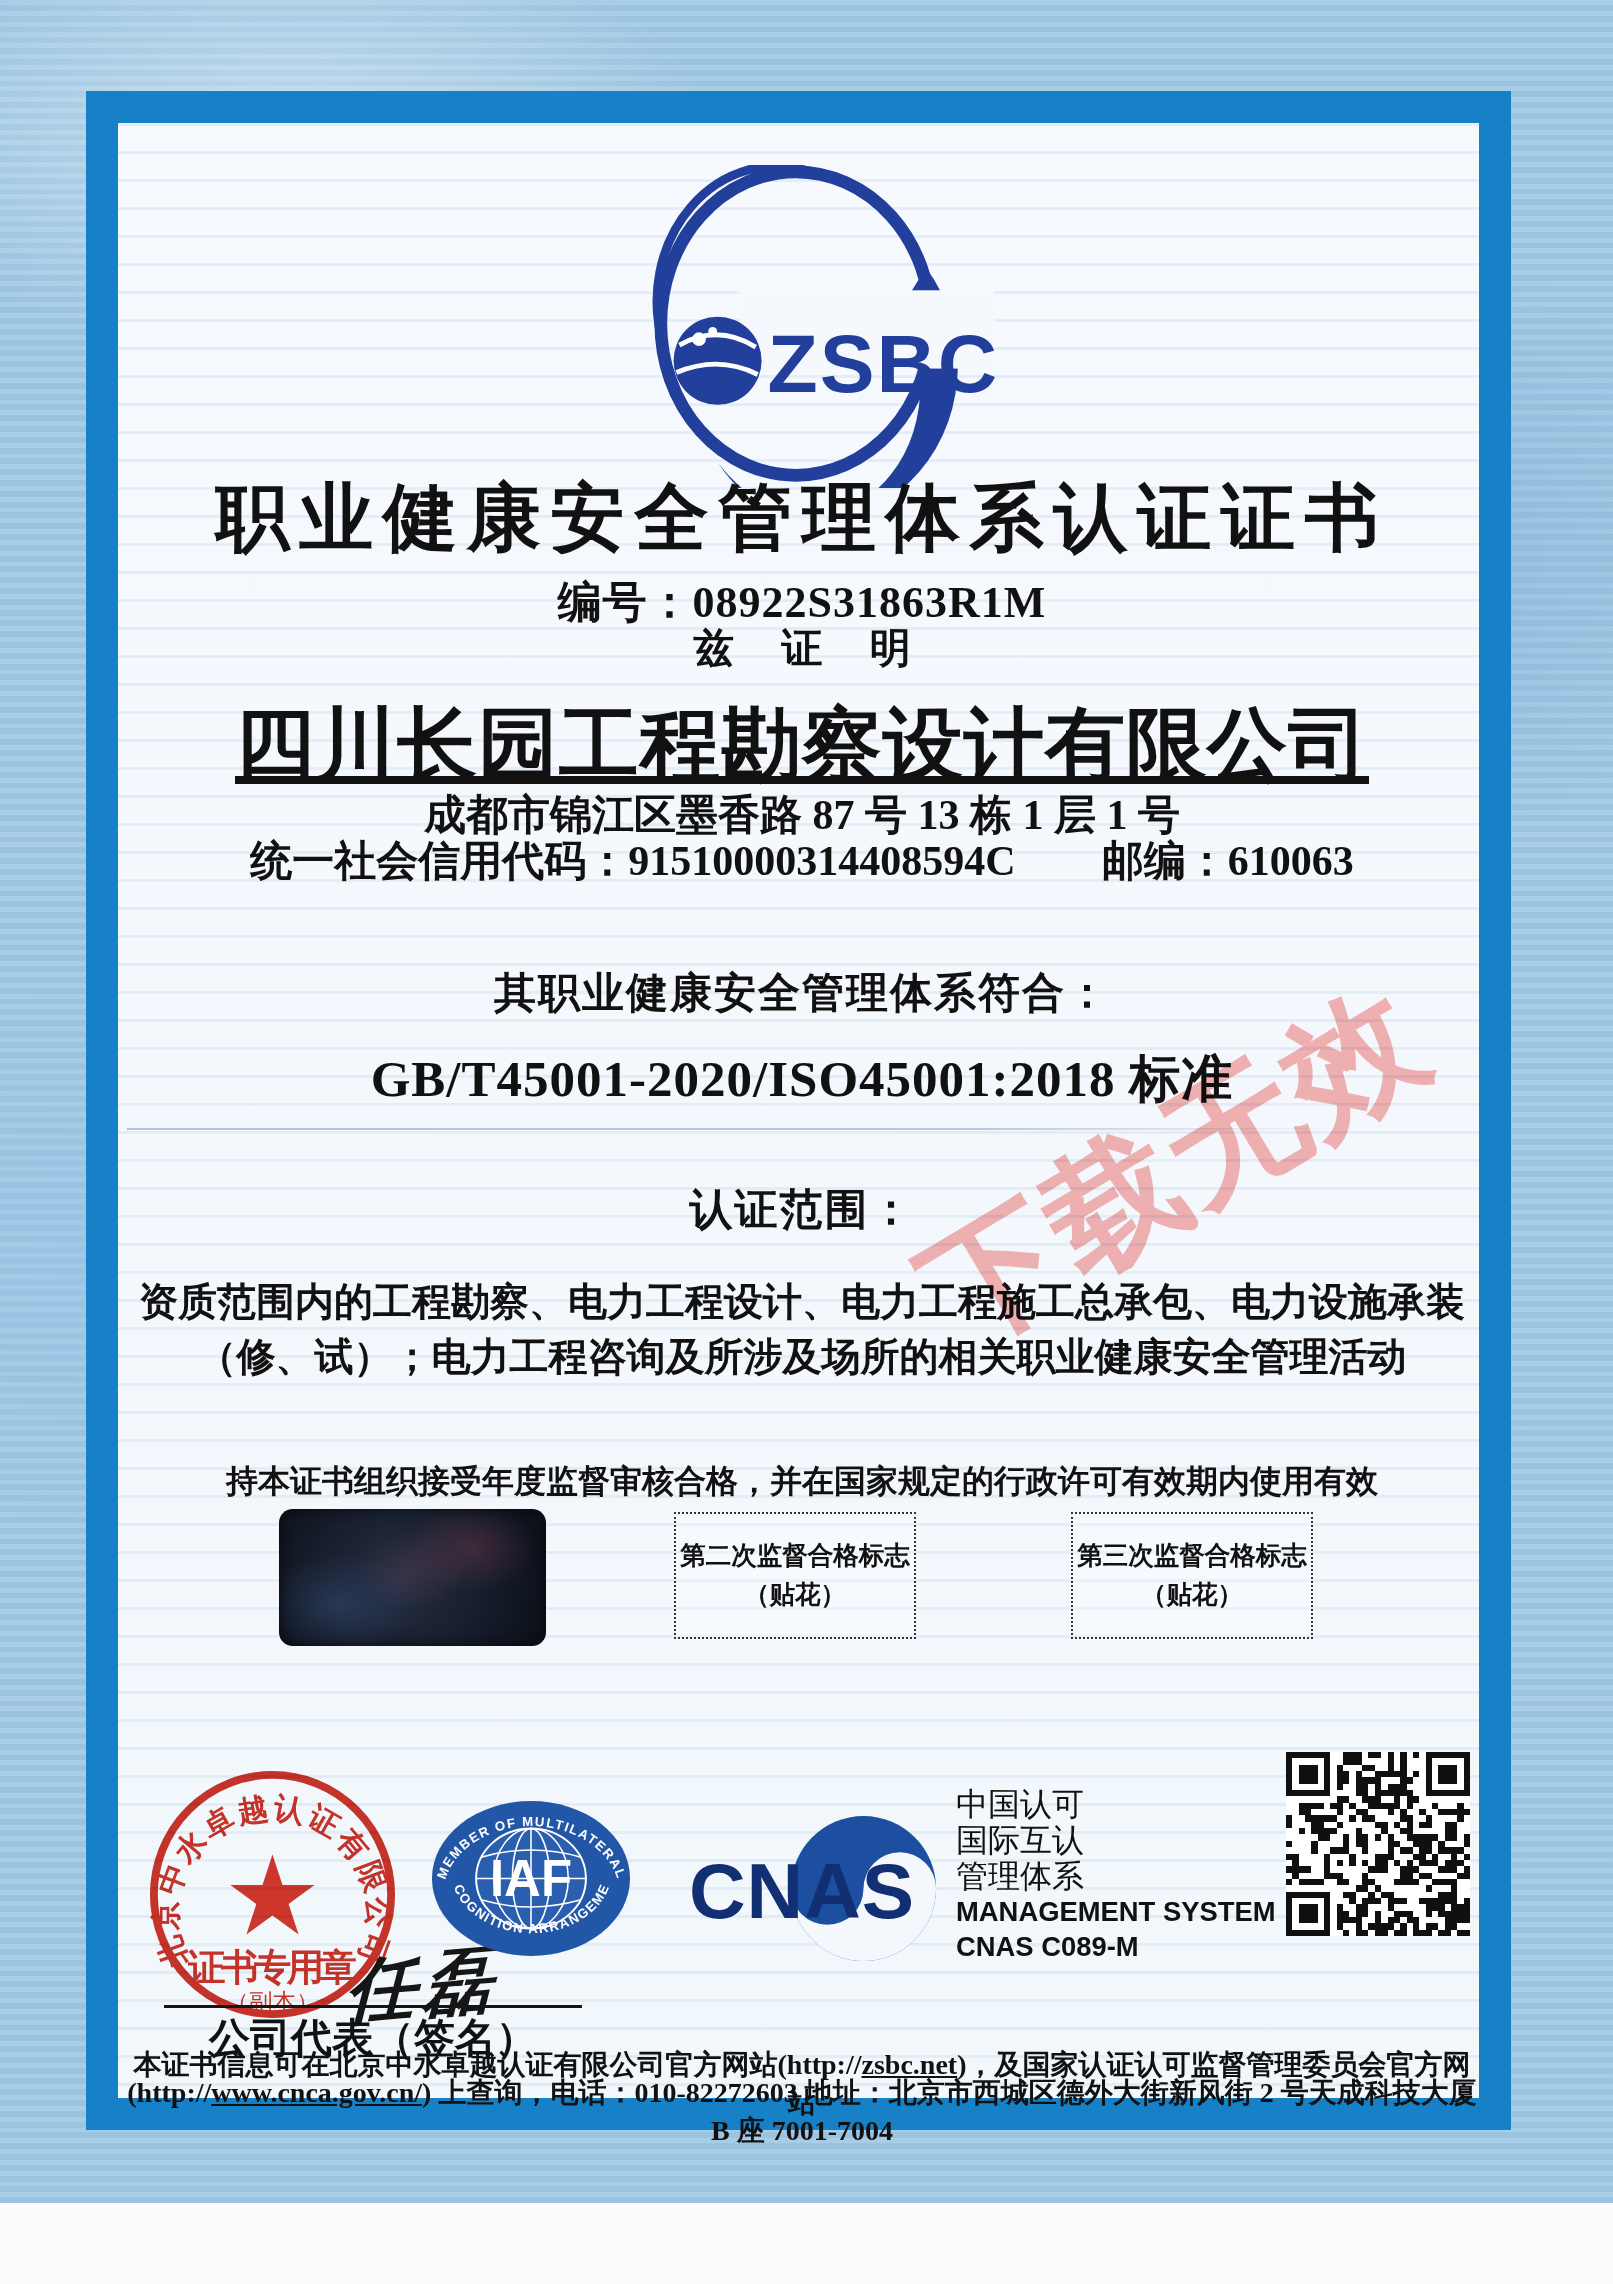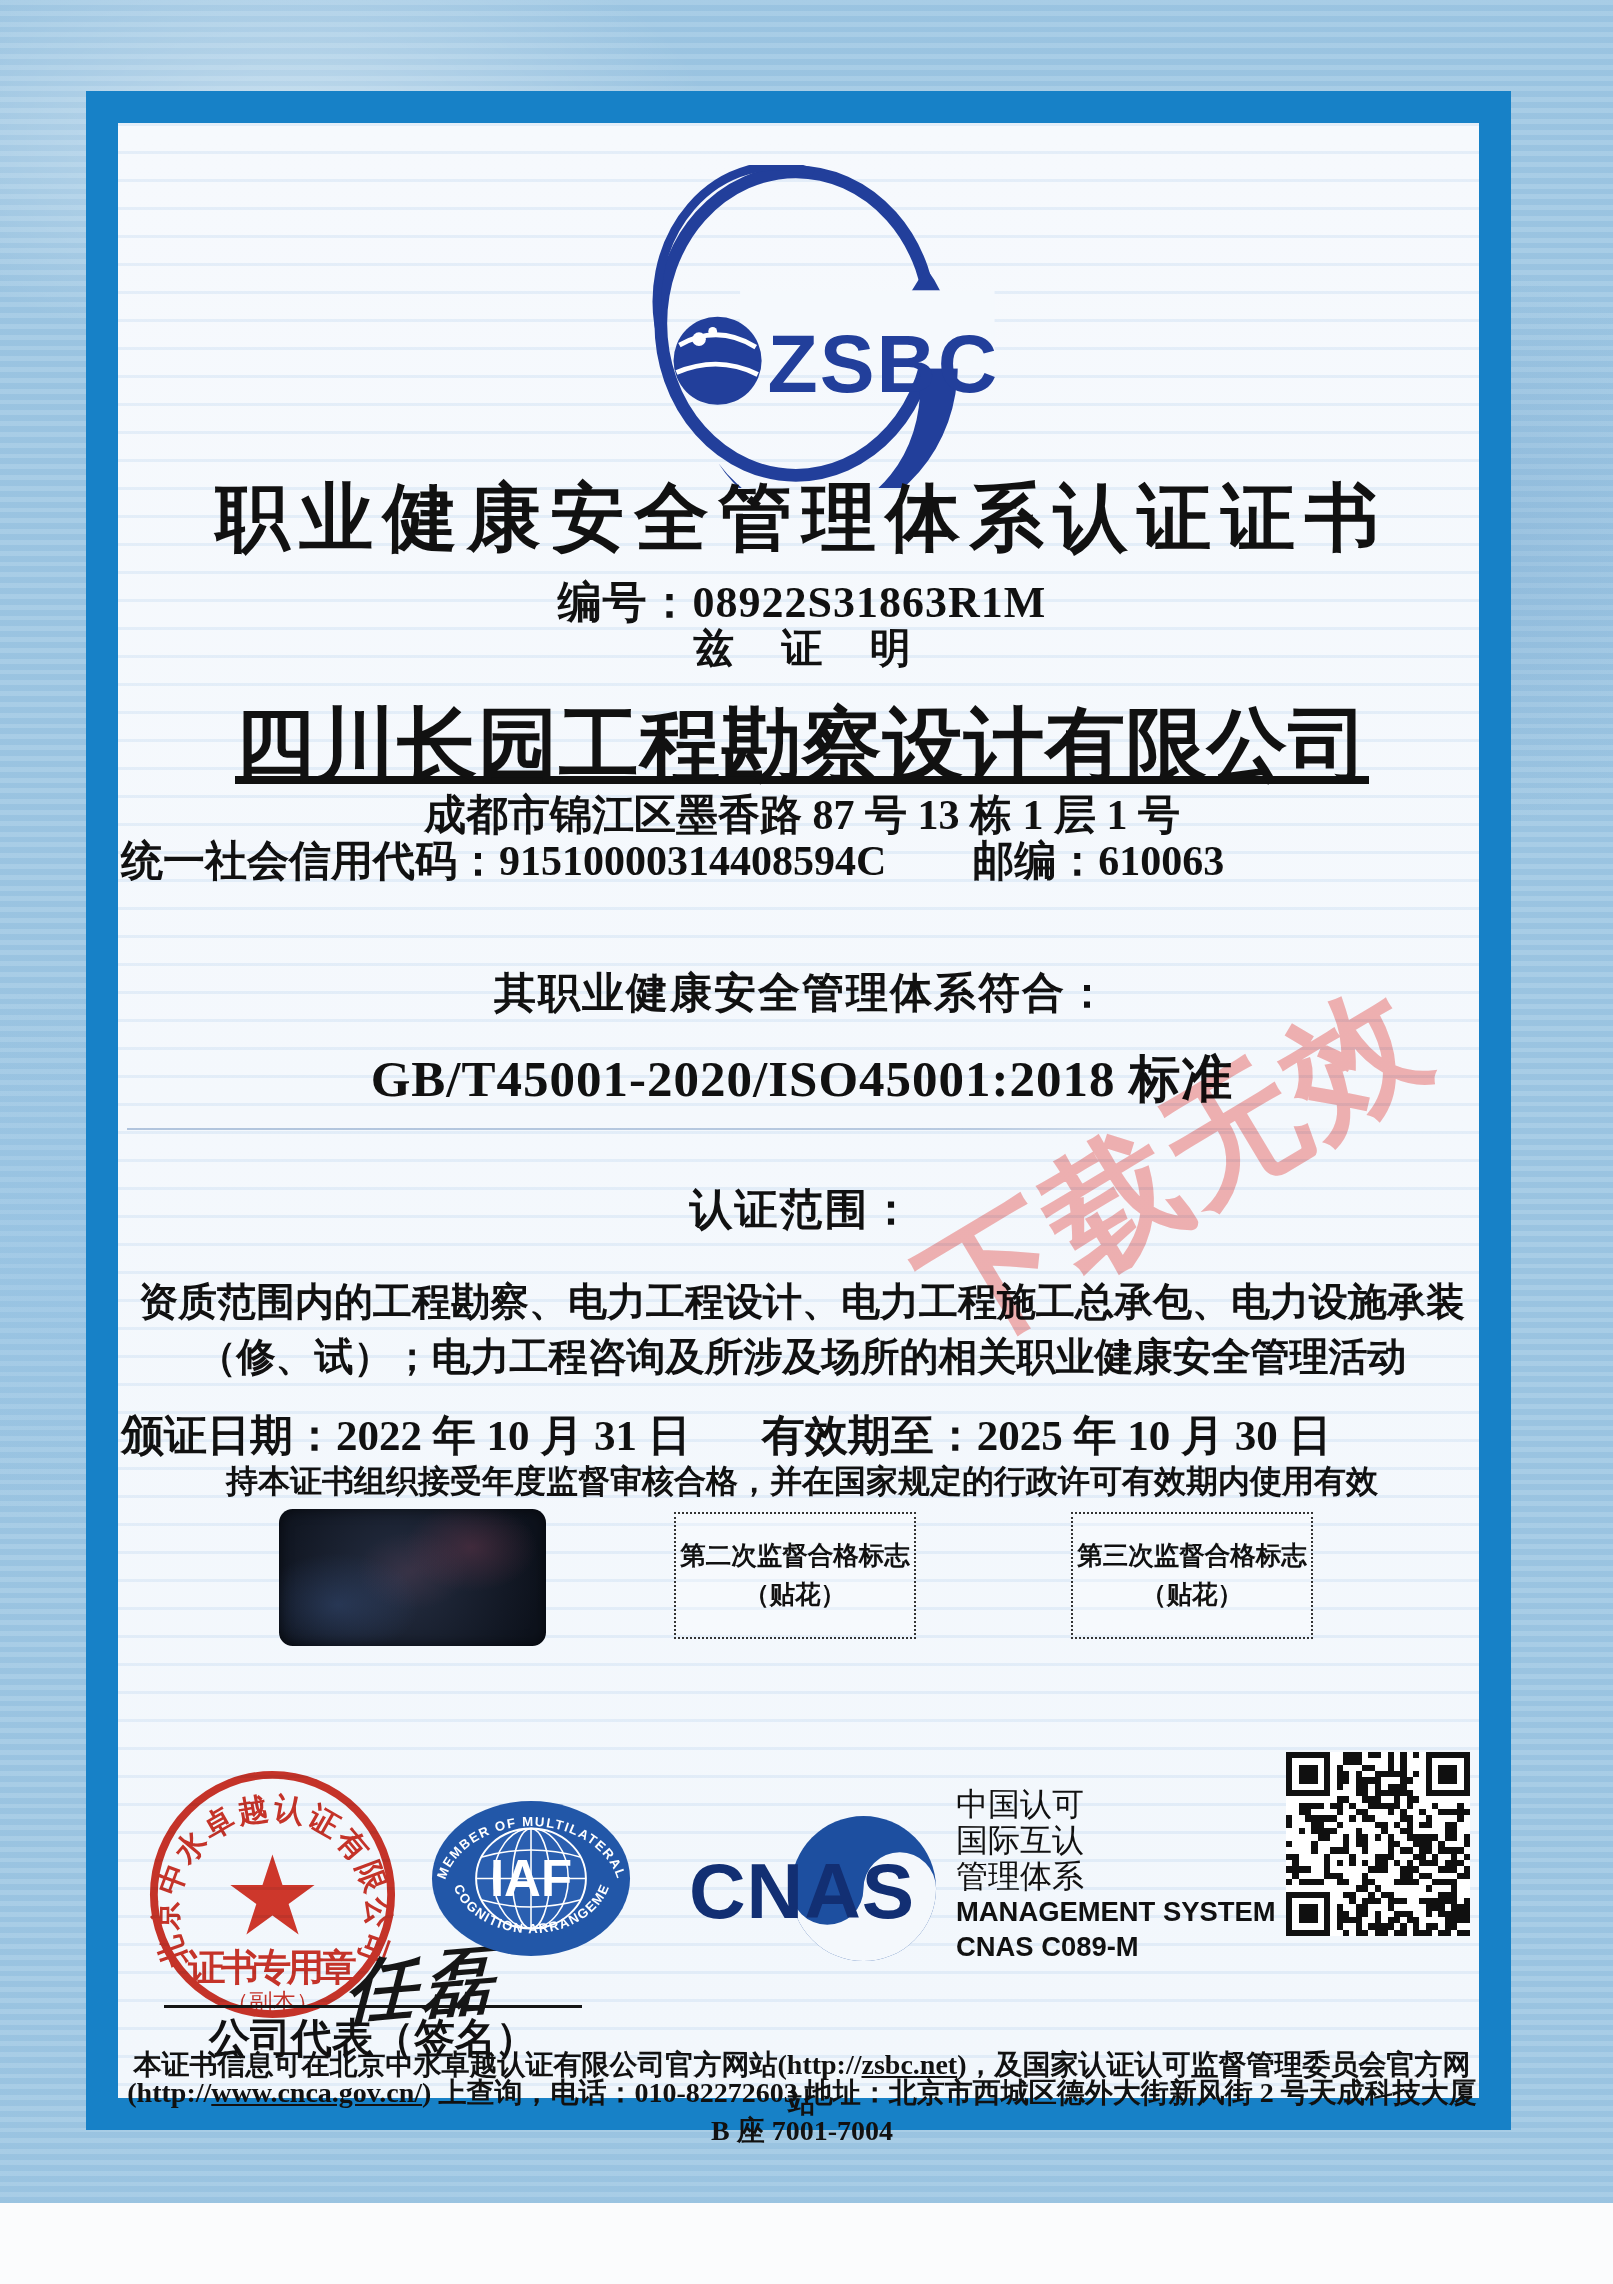--- a/index.html
+++ b/index.html
@@ -22,21 +22,21 @@
       repeating-linear-gradient(180deg, rgba(176,205,235,.26) 0 2.9px, rgba(255,255,255,0) 2.9px 28px),
       linear-gradient(#f6f9fd,#f2f7fc);
   }
   .abs{position:absolute;}
   .ctr{left:121px;width:1362px;text-align:center;}
   .title{top:469px;font-size:74px;font-weight:700;letter-spacing:9.8px;}
   .numline{top:573px;font-size:44px;font-weight:600;letter-spacing:1px;}
   .hereby{top:621px;font-size:41px;font-weight:700;word-spacing:37px;}
   .company{top:692px;font-size:80px;font-weight:700;letter-spacing:1px;text-decoration:underline;}
   .address{top:787px;font-size:42px;font-weight:600;}
-  .rowflex{display:flex;}
+  .rowflex{display:flex;justify-content:center;}
   .credit{top:833px;font-size:42px;font-weight:600;gap:86px;}
   .conforms{top:965px;font-size:42px;font-weight:700;letter-spacing:2px;}
   .standard{top:1045px;font-size:51px;font-weight:700;letter-spacing:1px;}
   .divider{left:127px;top:1128px;width:1215px;height:2px;
     background:linear-gradient(90deg, rgba(110,145,190,.5), rgba(110,145,190,.45) 70%, rgba(110,145,190,0));}
   .scope-label{top:1181px;font-size:43px;font-weight:700;letter-spacing:2px;}
   .scope{top:1274px;font-size:39px;font-weight:700;line-height:55px;}
   .dates{top:1407px;font-size:43px;font-weight:700;gap:71px;}
   .note{top:1460px;font-size:32px;font-weight:600;}
   .sticker-dark{
@@ -120,24 +120,20 @@
 
   <div class="abs divider"></div>
 
   <div class="abs ctr scope-label">认证范围：</div>
 
   <div class="abs ctr scope">
     <div>资质范围内的工程勘察、电力工程设计、电力工程施工总承包、电力设施承装</div>
     <div>（修、试）；电力工程咨询及所涉及场所的相关职业健康安全管理活动</div>
   </div>
 
-  <div class="abs ctr dates rowflex">
-    <span>颁证日期：2022 年 10 月 31 日</span>
-    <span>有效期至：2025 年 10 月 30 日</span>
-  </div>
 
   <div class="abs ctr note">持本证书组织接受年度监督审核合格，并在国家规定的行政许可有效期内使用有效</div>
 
   <div class="abs sticker-dark"></div>
 
   <div class="abs sticker-box box2">
     <div>第二次监督合格标志</div>
     <div>（贴花）</div>
   </div>
 

